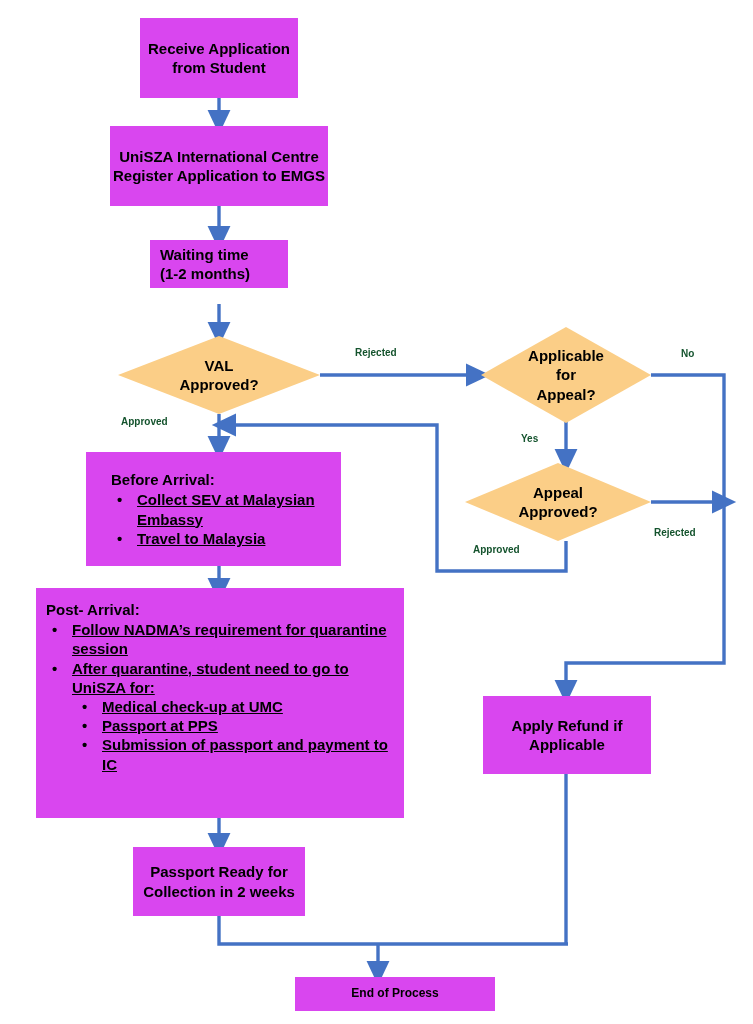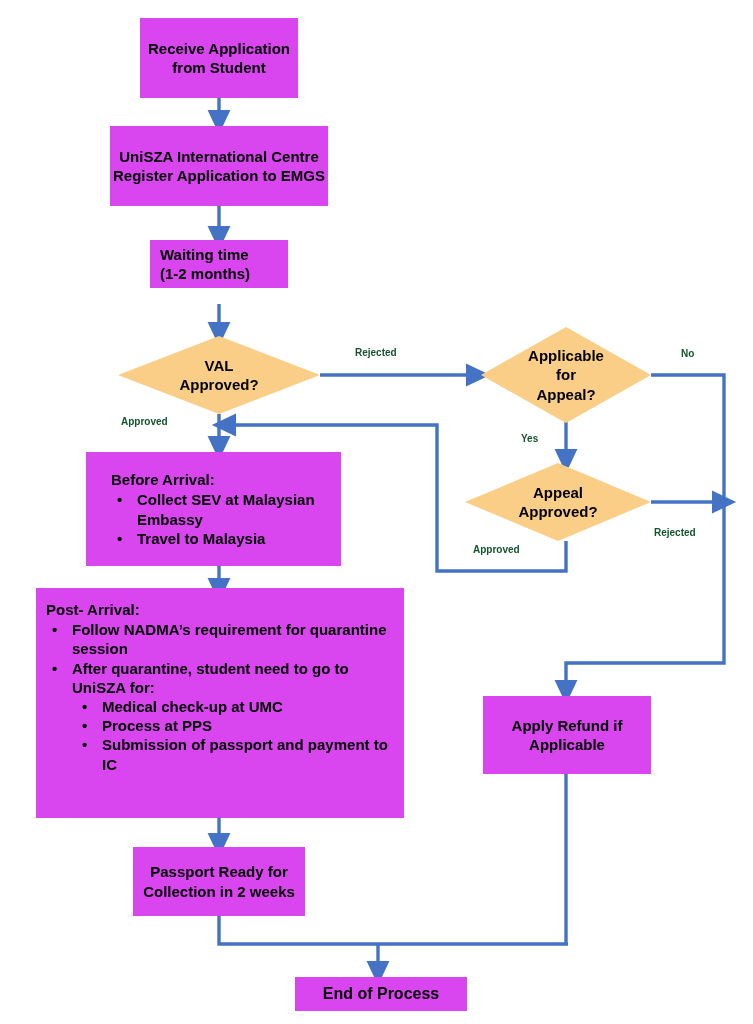--- a/index.html
+++ b/index.html
@@ -62,20 +62,21 @@
     color: #14532d;
     font-weight: bold;
     font-size: 10px;
     white-space: nowrap;
     background: transparent;
   }
   .bullets {
     margin: 0;
     padding: 0;
     list-style: none;
+    text-decoration: underline;
   }
   .bullets li {
     position: relative;
     padding-left: 26px;
     margin: 0;
   }
   .bullets li::before {
     content: "\2022";
     position: absolute;
     left: 6px;
@@ -191,37 +192,37 @@
 
   <div class="node proc left" style="left:36px; top:588px; width:368px; height:230px; font-size:15px; align-items:flex-start;">
     <span class="inner" style="padding:12px 8px 0 10px; display:block; width:100%;">
       <div class="head">Post- Arrival:</div>
       <ul class="bullets">
         <li>Follow NADMA’s requirement for quarantine session</li>
         <li>
           <span>After quarantine, student need to go to UniSZA for:</span>
           <ul class="sub">
             <li>Medical check-up at UMC</li>
-            <li>Process at PPS</li>
+            <li>Passport at PPS</li>
             <li>Submission of passport and payment to IC</li>
           </ul>
         </li>
       </ul>
     </span>
   </div>
 
   <div class="node proc" style="left:133px; top:847px; width:172px; height:69px; font-size:15px;">
     <span class="inner">Passport Ready for Collection in 2 weeks</span>
   </div>
 
   <div class="node proc" style="left:483px; top:696px; width:168px; height:78px; font-size:15px;">
     <span class="inner">Apply Refund if Applicable</span>
   </div>
 
-  <div class="node proc" style="left:295px; top:977px; width:172px; height:34px; font-size:16px;">
+  <div class="node proc" style="left:295px; top:977px; width:200px; height:34px; font-size:12px;">
     <span class="inner">End of Process</span>
   </div>
 
   <div class="edge-label" style="left:355px; top:347px;">Rejected</div>
 
   <div class="edge-label" style="left:121px; top:416px;">Approved</div>
 
   <div class="edge-label" style="left:681px; top:348px;">No</div>
 
   <div class="edge-label" style="left:521px; top:433px;">Yes</div>

